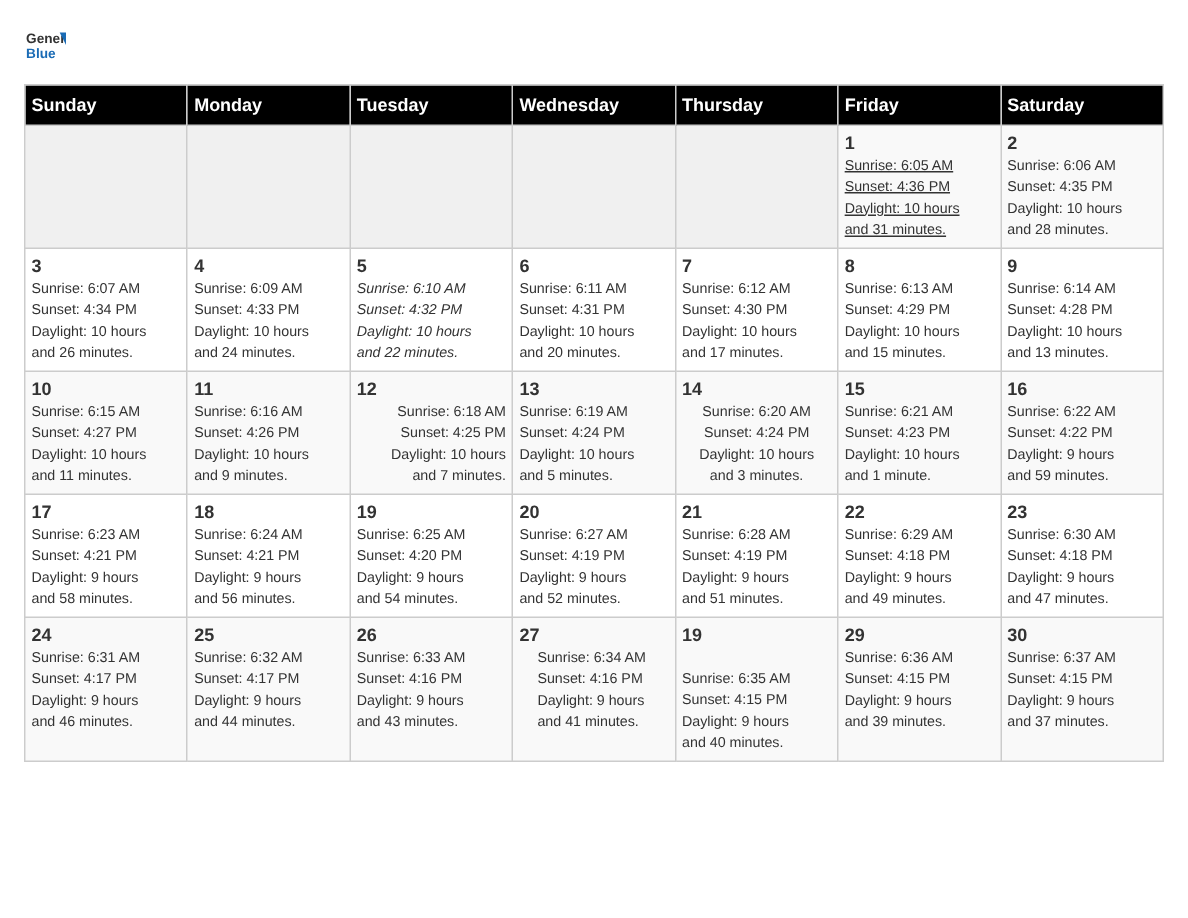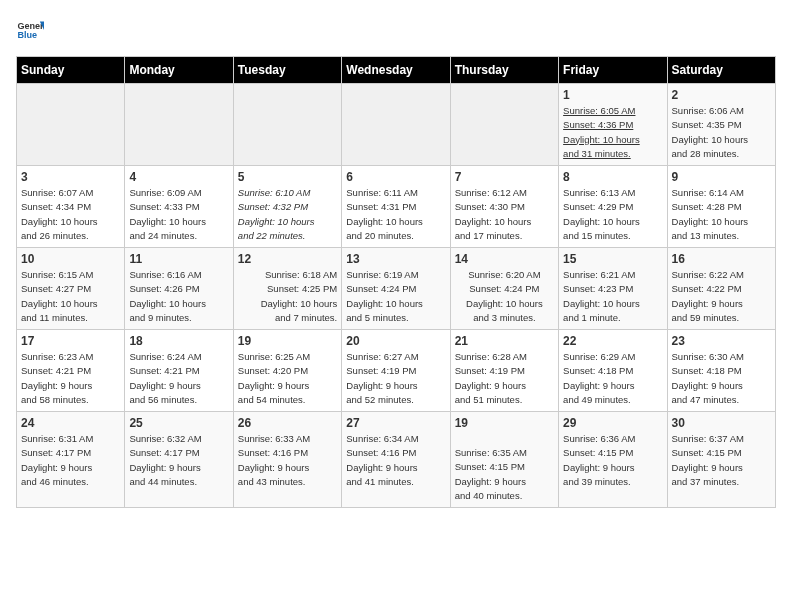--- a/index.html
+++ b/index.html
@@ -283,21 +283,21 @@
         </td>
         <td>
           <span class="day-number">26</span>
           <div class="day-info" style="white-space: pre-line;">Sunrise: 6:33 AM
 Sunset: 4:16 PM
 Daylight: 9 hours
 and 43 minutes.</div>
         </td>
         <td>
           <span class="day-number">27</span>
-          <div class="day-info" style="white-space: pre-line;">Sunrise: 6:34 AM
+          <div class="day-info" style="white-space: pre-line; margin-left: 12px;">Sunrise: 6:34 AM
 Sunset: 4:16 PM
 Daylight: 9 hours
 and 41 minutes.</div>
         </td>
         <td>
           <span class="day-number">19</span>
           <div class="day-info" style="white-space: pre-line; margin-top: 16px;">Sunrise: 6:35 AM
 Sunset: 4:15 PM
 Daylight: 9 hours
 and 40 minutes.</div>

